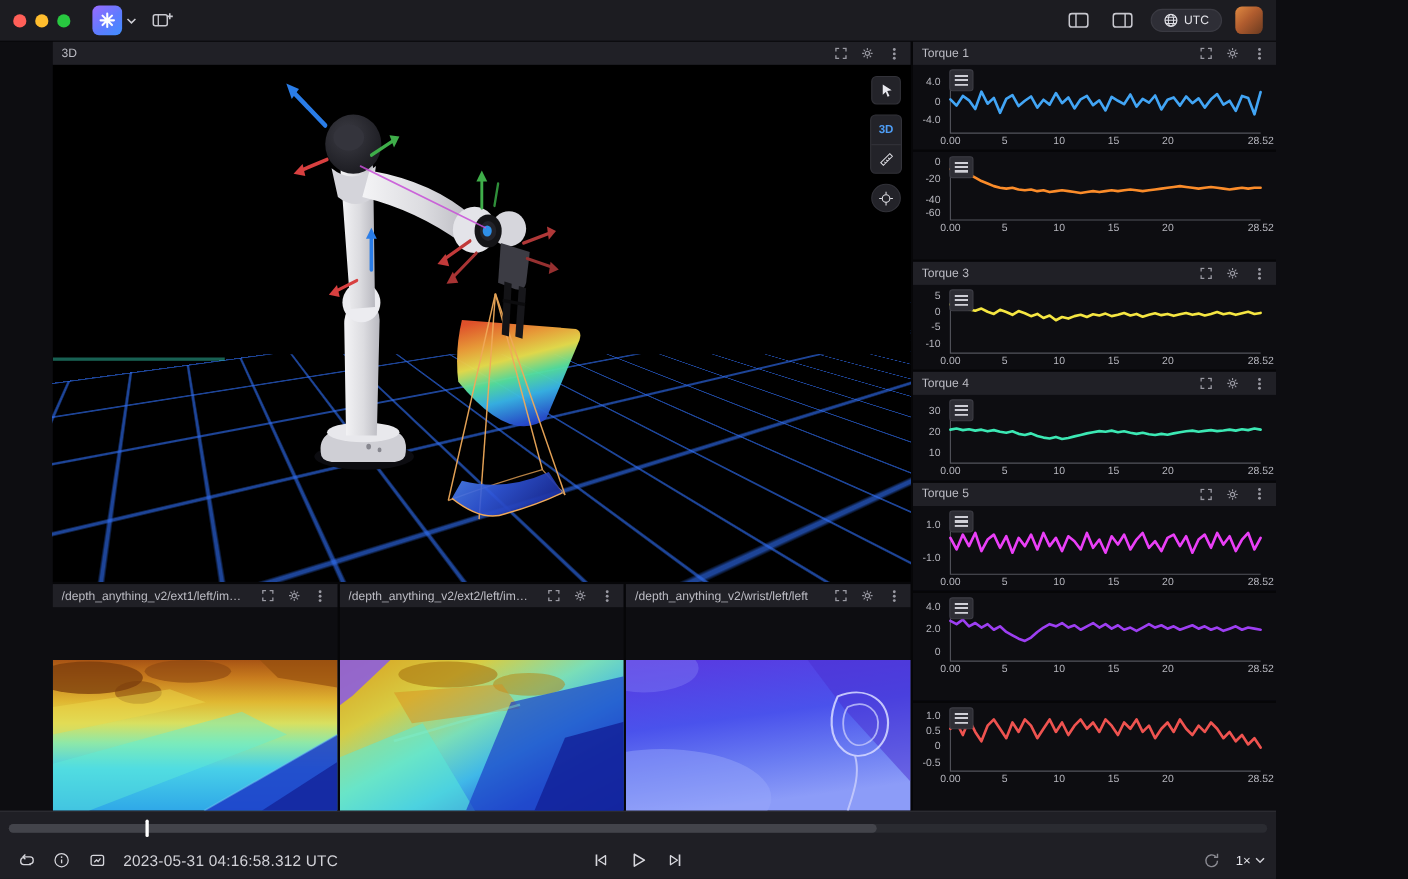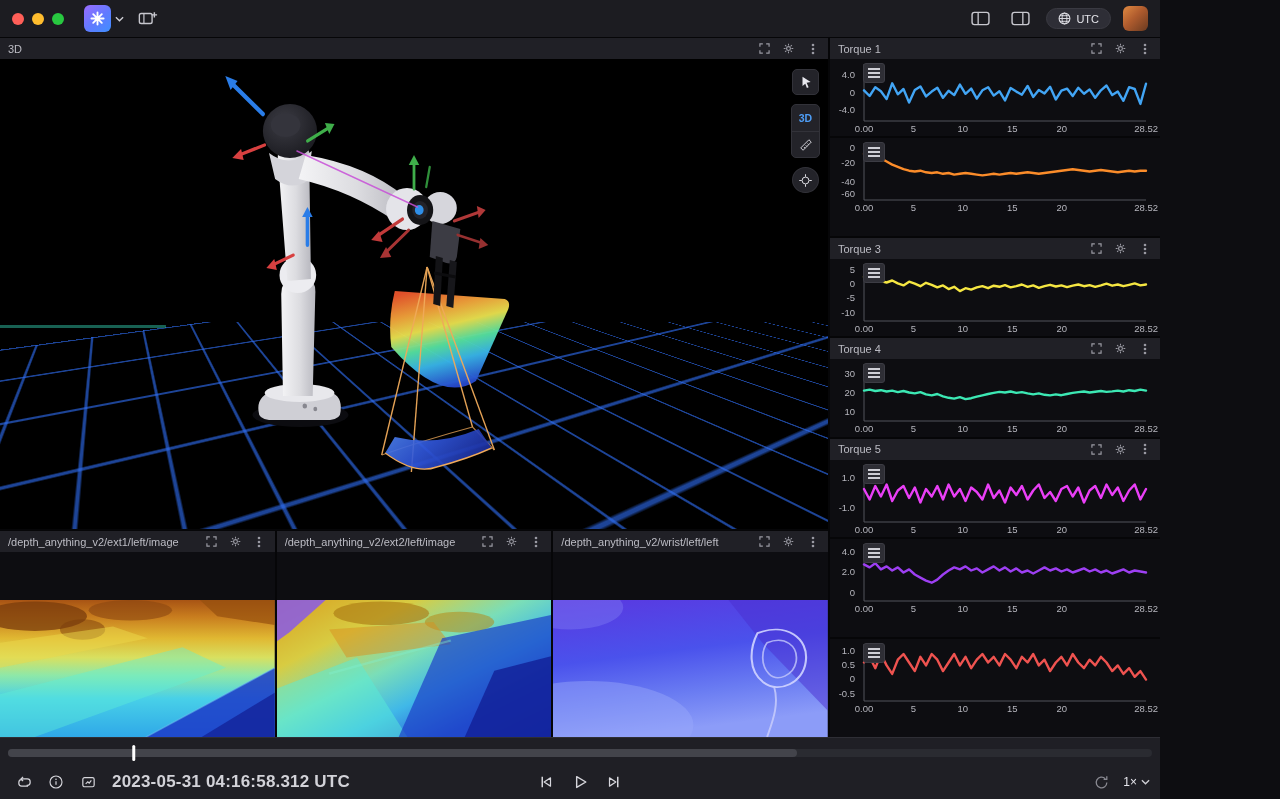--- a/index.html
+++ b/index.html
@@ -13,21 +13,21 @@
   .light { width:12px; height:12px; border-radius:50%; display:inline-block; }
   .light.red { background:#ff5f58; } .light.yellow { background:#ffbd2e; } .light.green { background:#28c840; }
   .app-btn { display:flex; align-items:center; gap:4px; background:none; border:none; cursor:pointer; }
   .app-icon { width:27px; height:27px; border-radius:6px; background:linear-gradient(140deg,#9a6bff 0%,#5f7bff 55%,#3f8fff 100%); display:flex; align-items:center; justify-content:center; }
   .tb-btn { background:none; border:none; color:#c8c8cf; display:flex; align-items:center; justify-content:center; width:28px; height:26px; border-radius:5px; cursor:pointer; }
   .tb-right { margin-left:auto; display:flex; align-items:center; gap:12px; }
   .utc-pill { display:flex; align-items:center; gap:5px; background:#2e2e36; border:1px solid #3a3a42; border-radius:13px; padding:3px 11px; font-size:11px; color:#e4e4ea; cursor:pointer; }
   .avatar { width:25px; height:25px; border-radius:6px; background:linear-gradient(135deg,#e08a42 0%,#b05c2e 45%,#6a3a20 100%); cursor:pointer; }
 
   
-  .content { flex:1; display:flex; min-height:0; }
+  .content { flex:1; display:flex; min-height:0;margin-left:48px; }
   .left-col { flex:1; display:flex; flex-direction:column; min-width:0; }
   .right-col { width:332px; flex:0 0 332px; display:flex; flex-direction:column; border-left:2px solid #060608; background:#0d0d11; }
 
   .panel-header { height:21px; flex:0 0 21px; background:#202026; display:flex; align-items:center; padding:0 8px; font-size:11px; color:#bcbcc4; gap:6px; }
   .panel-title { white-space:nowrap; overflow:hidden; text-overflow:ellipsis; }
   .header-spacer { flex:1; }
   .hdr-icons { display:flex; gap:9px; align-items:center; }
   .hdr-btn { background:none; border:none; color:#9a9aa3; display:flex; align-items:center; justify-content:center; width:15px; height:15px; cursor:pointer; padding:0; }
 
   
@@ -68,21 +68,21 @@
   .legend-glyph { width:12px; height:10px; background:repeating-linear-gradient(#cfcfd6 0 2px, transparent 2px 4px); display:block; }
 
   
   .playbar { height:62px; flex:0 0 62px; background:#1f1f25; border-top:1px solid #2e2e35; display:flex; flex-direction:column; }
   .scrubber { position:relative; height:24px; margin:3px 8px 0; cursor:pointer; }
   .track { position:absolute; left:0; right:0; top:8px; height:8px; background:#2a2b31; border-radius:4px; }
   .track-loaded { position:absolute; left:0; top:8px; height:8px; background:#43444b; border-radius:4px; }
   .playhead { position:absolute; top:4px; width:3.5px; height:16px; background:#ffffff; border-radius:2px; transform:translateX(-50%); }
   .controls-row { position:relative; flex:1; display:flex; align-items:center; padding:0 10px; gap:4px; }
   .pc-btn { background:none; border:none; color:#d6d6dc; display:flex; align-items:center; justify-content:center; width:28px; height:28px; cursor:pointer; }
-  .timestamp { font-size:17px; color:#d2d2d8; margin-left:6px; letter-spacing:0.2px;font-weight:bold; }
+  .timestamp { font-size:14px; color:#d2d2d8; margin-left:6px; letter-spacing:0.2px; }
   .pc-center { position:absolute; left:50%; transform:translateX(-50%); display:flex; gap:6px; align-items:center; }
   .pc-right { margin-left:auto; display:flex; align-items:center; gap:8px; }
   .pc-btn.dim { color:#8a8a92; }
   .speed-btn { display:flex; align-items:center; gap:4px; color:#e6e6ec; font-size:12px; background:none; border:none; cursor:pointer; }
 </style>
 </head>
 <body>
 
 <div class="app">
 

